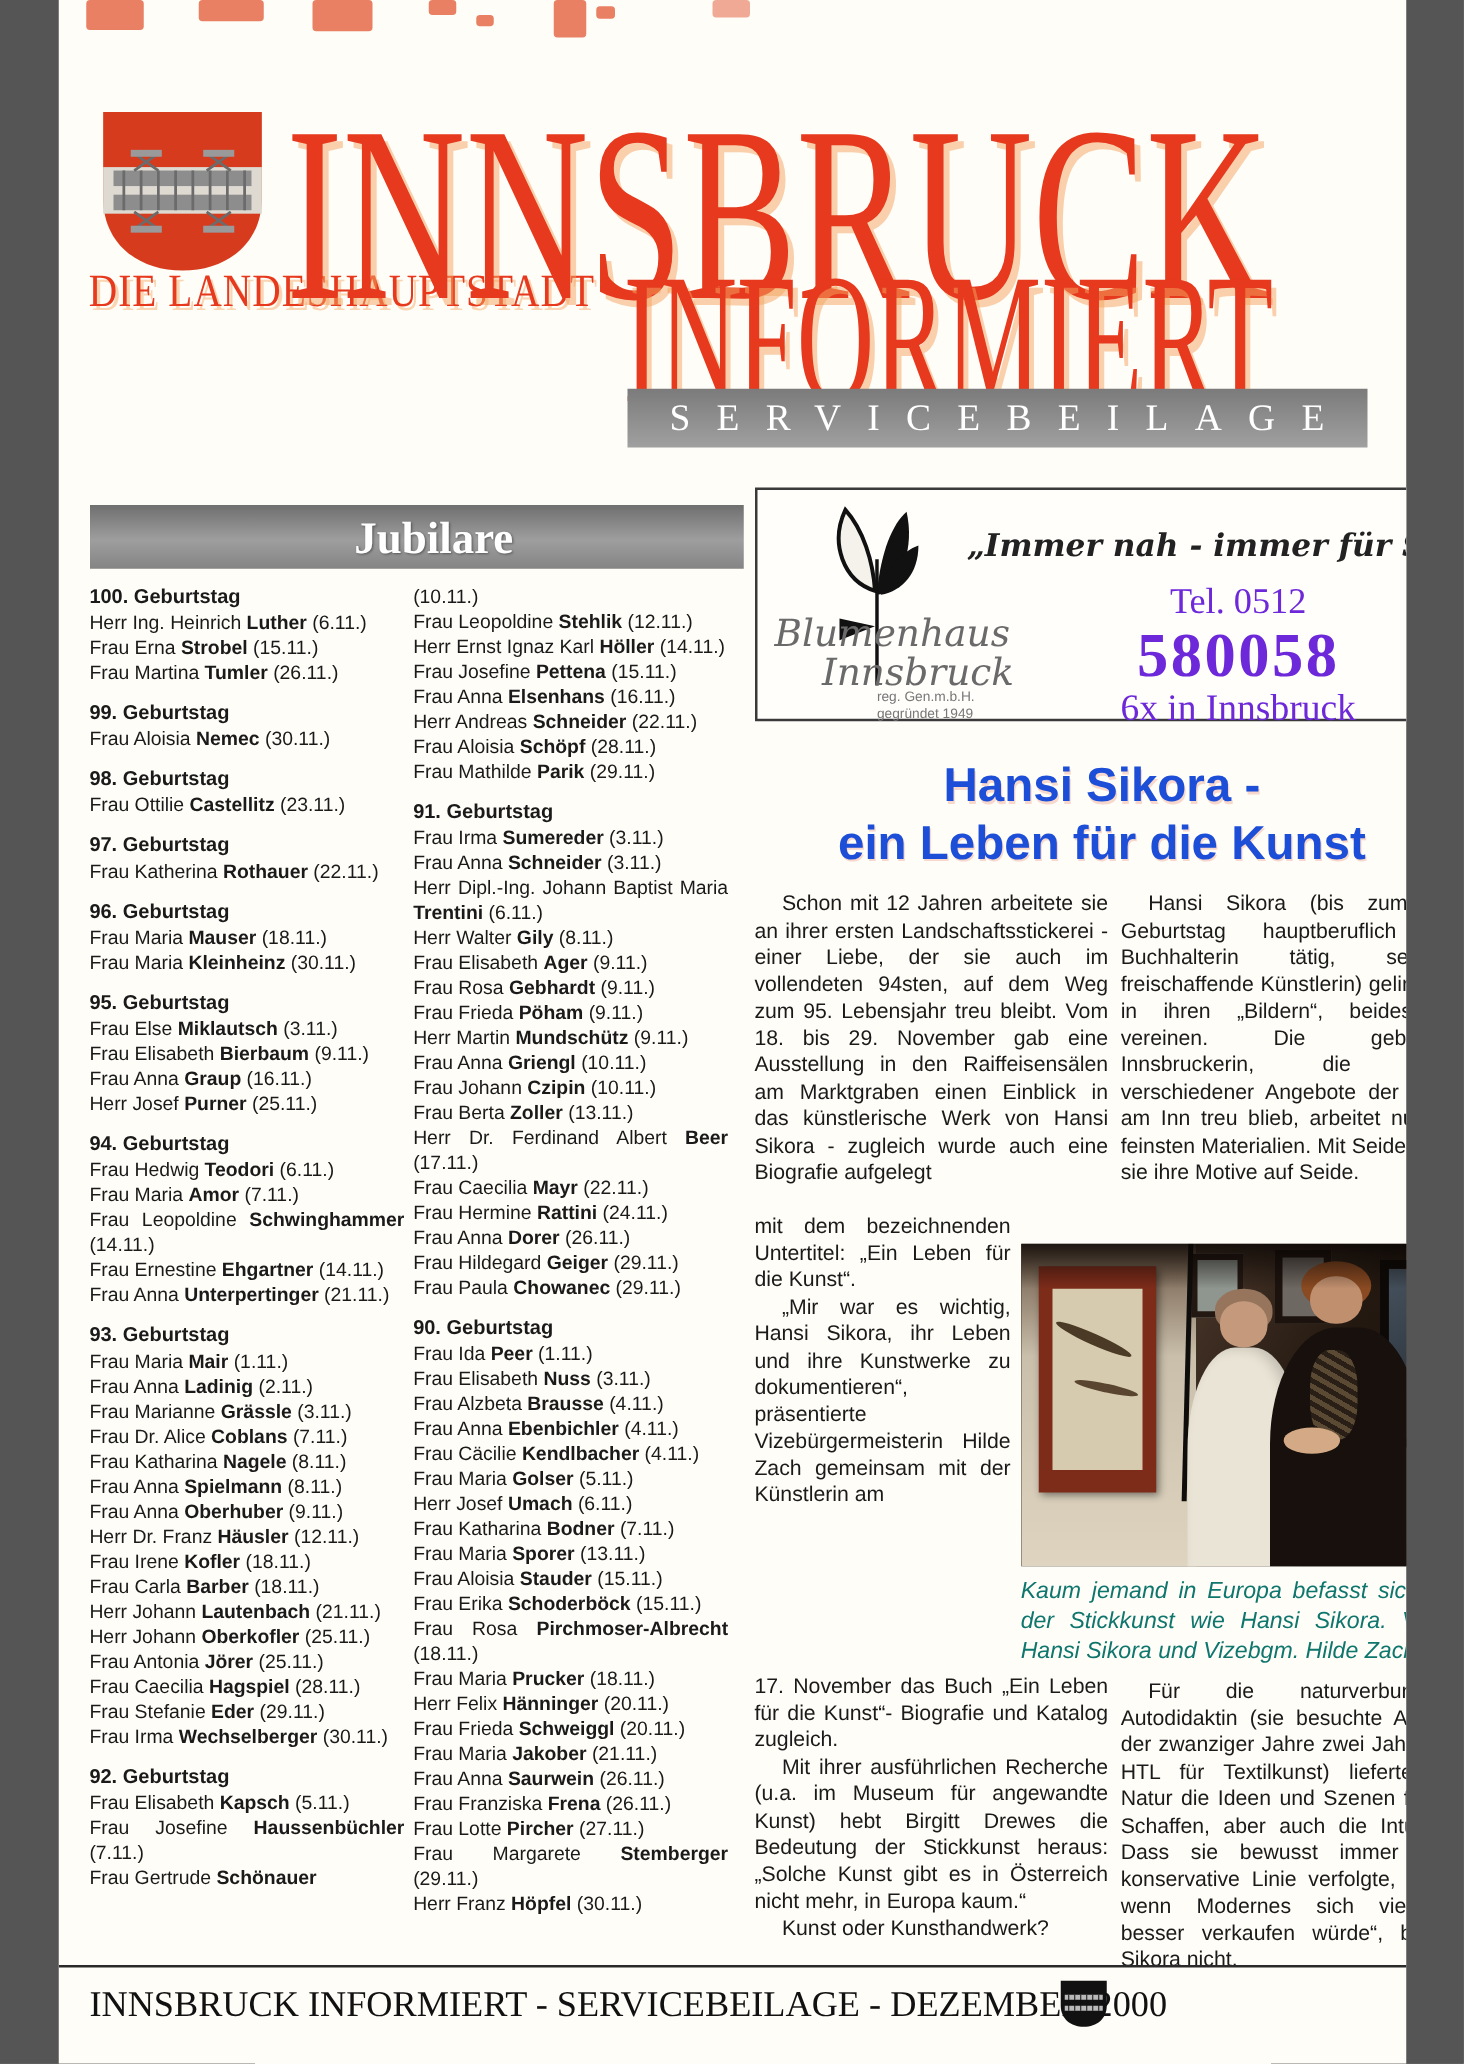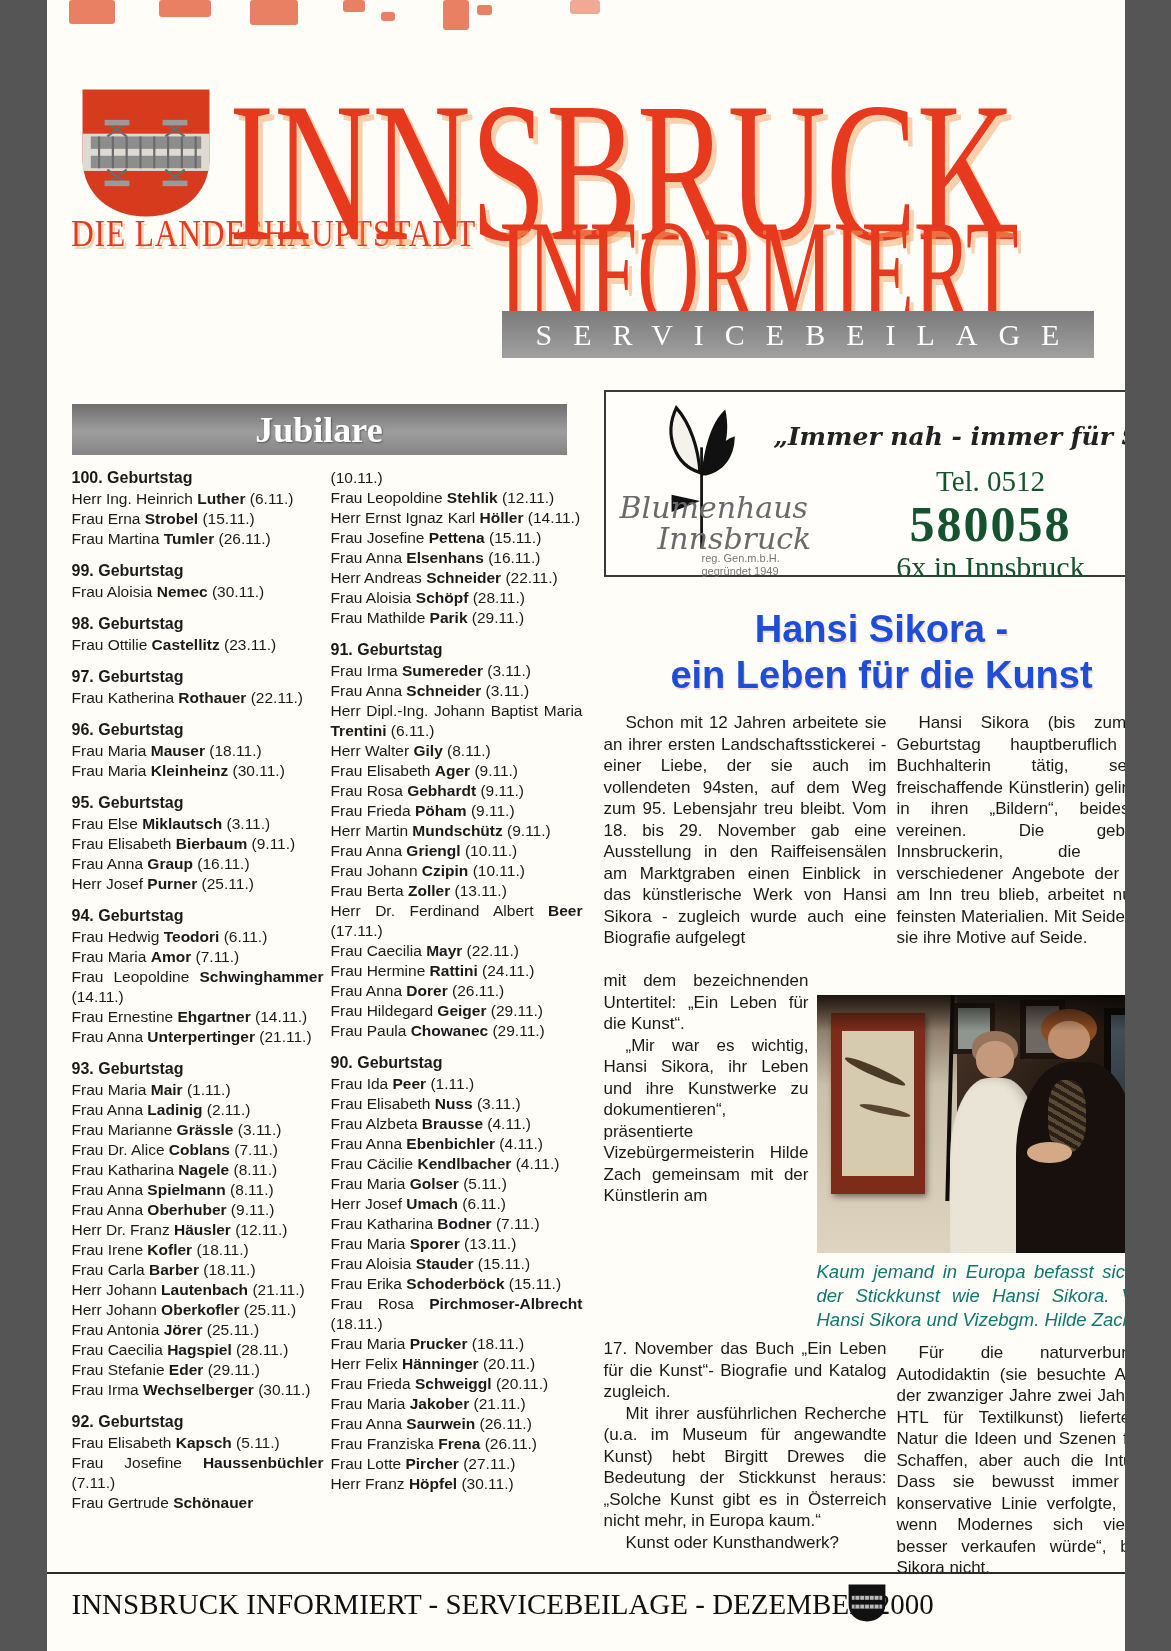--- a/index.html
+++ b/index.html
@@ -23,40 +23,40 @@
   .banner{position:absolute;left:455px;top:311px;width:592px;height:47px;
           background:linear-gradient(180deg,#7b7b7b,#a0a0a0);
           color:#fff;font-family:"Liberation Serif",serif;font-size:30px;
           display:flex;align-items:center;justify-content:center;
           letter-spacing:21px;padding-left:21px;box-sizing:border-box;white-space:nowrap;}
   
   .jub-bar{position:absolute;left:25px;top:404px;width:495px;height:51px;
            background:linear-gradient(180deg,#6f6f6f,#9e9e9e 55%,#848484);
            color:#fff;font-family:"Liberation Serif",serif;font-weight:bold;font-size:36px;
            display:flex;align-items:center;justify-content:center;
-           text-shadow:1px 1px 2px rgba(0,0,0,.4);}
+           text-shadow:1px 1px 2px rgba(0,0,0,.4);padding-left:28px;}
   .jub-col{position:absolute;top:468px;font-size:15.5px;line-height:20px;}
   #jub-col-1{left:25px;width:252px;}
   #jub-col-2{left:284px;width:252px;}
   .jub-group{margin-bottom:12px;}
   .jub-title{font-weight:bold;font-size:16px;margin:0 0 1px 0;}
   .jub-entry{margin:0;text-align:justify;}
   
   .ad{position:absolute;left:557px;top:390px;width:556px;height:187px;background:#fffefb;
       border:2px solid #3a3a3a;box-sizing:border-box;}
   .ad-tulip{position:absolute;left:34px;top:8px;width:120px;height:150px;}
   .ad-brand{position:absolute;left:14px;top:100px;font-family:"DejaVu Serif",serif;
             font-style:italic;color:#6a6a6a;font-size:30px;line-height:31px;}
   .ad-brand .b2{margin-left:38px;}
   .ad-legal{position:absolute;left:96px;top:160px;font-size:11px;color:#777;line-height:13px;}
   .ad-slogan{position:absolute;left:168px;top:30px;width:372px;text-align:center;
              font-family:"DejaVu Serif",serif;font-style:italic;font-weight:bold;
              font-size:25px;color:#222;white-space:nowrap;}
   .ad-right{position:absolute;left:230px;top:72px;width:310px;text-align:center;
-            font-family:"Liberation Serif",serif;color:#14532d;}
+            font-family:"Liberation Serif",serif;color:#6d28d9;}
   .ad-tel{font-size:29px;line-height:34px;}
   .ad-phone{font-size:50px;line-height:52px;font-weight:bold;letter-spacing:2px;}
   .ad-loc{font-size:30px;line-height:34px;}
   
   .headline{position:absolute;left:557px;top:606px;width:556px;text-align:center;
             color:#1d4ed8;font-weight:bold;font-size:38px;line-height:46px;
             text-shadow:1px 2px 0 rgba(240,170,150,.45);}
   .copy{position:absolute;font-size:17px;line-height:21.5px;text-align:justify;}
   .copy p{margin:0;}
   .copy p.ind{text-indent:22px;}
@@ -247,20 +247,21 @@
         <p class="jub-entry">Frau Aloisia <b>Stauder</b> (15.11.)</p>
         <p class="jub-entry">Frau Erika <b>Schoderböck</b> (15.11.)</p>
         <p class="jub-entry">Frau Rosa <b>Pirchmoser-Albrecht</b> (18.11.)</p>
         <p class="jub-entry">Frau Maria <b>Prucker</b> (18.11.)</p>
         <p class="jub-entry">Herr Felix <b>Hänninger</b> (20.11.)</p>
         <p class="jub-entry">Frau Frieda <b>Schweiggl</b> (20.11.)</p>
         <p class="jub-entry">Frau Maria <b>Jakober</b> (21.11.)</p>
         <p class="jub-entry">Frau Anna <b>Saurwein</b> (26.11.)</p>
         <p class="jub-entry">Frau Franziska <b>Frena</b> (26.11.)</p>
         <p class="jub-entry">Frau Lotte <b>Pircher</b> (27.11.)</p>
+        <p class="jub-entry">Frau Margarete <b>Stemberger</b> (29.11.)</p>
         <p class="jub-entry">Herr Franz <b>Höpfel</b> (30.11.)</p>
       </div>
     </div>
 
   <div class="ad">
     <div class="ad-tulip">
       <svg viewBox="0 0 120 190" width="120" height="150">
         <line x1="62" y1="60" x2="62" y2="188" stroke="#111" stroke-width="3.5"></line>
         <path d="M60,92 C28,82 14,44 30,10 C48,30 58,62 60,92 Z" fill="#f4f2ea" stroke="#111" stroke-width="4"></path>
         <path d="M62,94 C66,52 78,24 92,12 C100,48 88,82 64,96 Z" fill="#111"></path>

